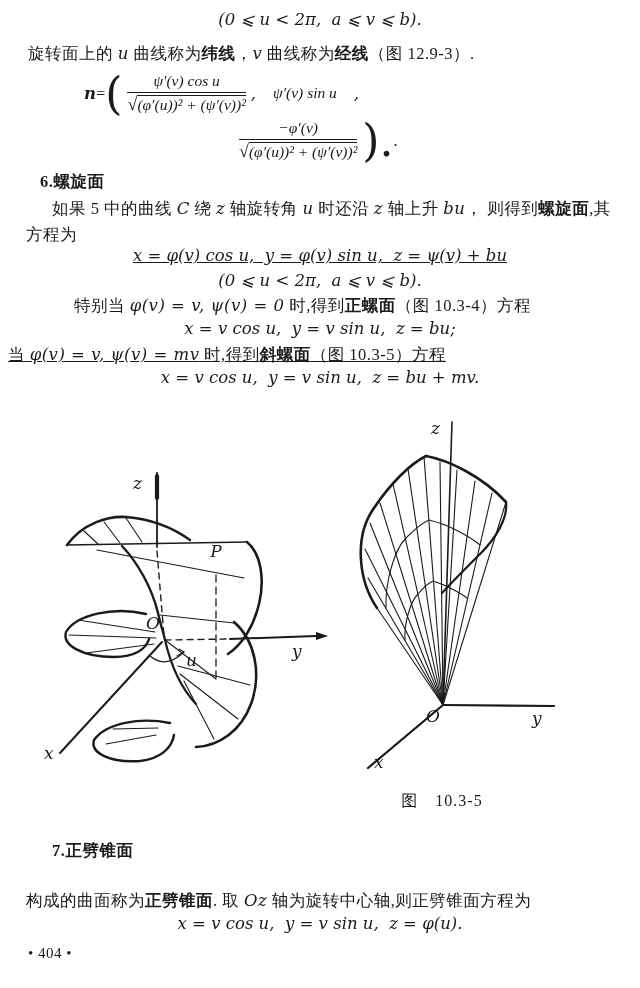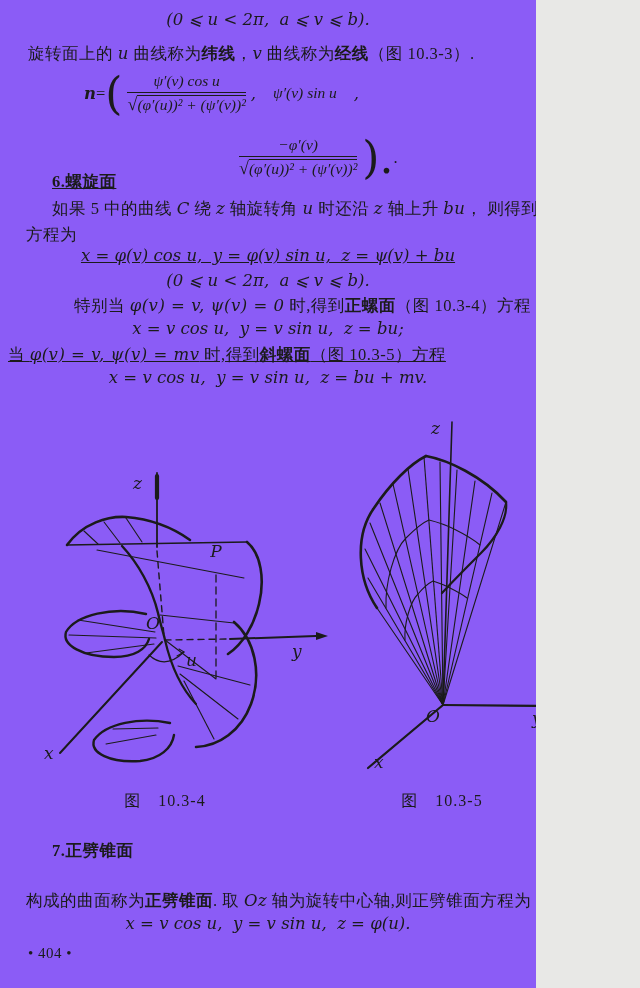--- a/index.html
+++ b/index.html
@@ -1,16 +1,16 @@
 <!DOCTYPE html>
 <html><head>
 <meta charset="utf-8">
 <style>
   html,body{margin:0;padding:0;background:#e8e8e6;}
-  #page{position:relative;width:536px;height:988px;background:#8b5cf6;color:#1b1b1b;
+  #page{position:relative;width:640px;height:988px;background:#ffffff;color:#1b1b1b;
         font-family:"Liberation Serif","DejaVu Serif",serif;overflow:hidden;}
   .abs{position:absolute;}
   .cn{font-size:16.5px;line-height:23px;letter-spacing:0.5px;}
   .bold{font-weight:700;}
   .mi{font-style:italic;font-family:"DejaVu Serif","Liberation Serif",serif;}
   .eqline{font-style:italic;font-size:16.5px;white-space:pre;
           font-family:"DejaVu Serif","Liberation Serif",serif;}
   .center{width:100%;text-align:center;}
   
   .frac{display:inline-block;text-align:center;vertical-align:middle;margin:0 5px;}
@@ -27,49 +27,49 @@
   .caption{font-size:16px;letter-spacing:1px;}
 </style>
 </head>
 <body>
 
 <div id="page">
 
   <div class="abs center eqline" style="top:10px;">(0 ⩽ u &lt; 2π,  a ⩽ v ⩽ b).</div>
 
   <div class="abs cn" style="left:28px;top:42px;">
-    <span>旋转面上的 </span><span class="mi">u</span><span> 曲线称为</span><span class="bold">纬线</span><span>，</span><span class="mi">v</span><span> 曲线称为</span><span class="bold">经线</span><span>（图 10.3-3）.</span>
+    <span>旋转面上的 </span><span class="mi">u</span><span> 曲线称为</span><span class="bold">纬线</span><span>，</span><span class="mi">v</span><span> 曲线称为</span><span class="bold">经线</span><span>（图 12.9-3）.</span>
   </div>
 
   <div class="abs" style="left:84px;top:72px;">
     <div class="nrow">
       <span class="mi" style="font-weight:700;">n</span>
       <span> = </span>
       <span class="bigp">(</span>
       <span class="frac">
         <span class="num">ψ′(v) cos u</span>
         <span class="den"><span class="rad">√</span><span class="rexp">(φ′(u))² + (ψ′(v))²</span></span>
       </span>
       <span class="mi">,</span>
       <span class="frac">
         <span class="num">ψ′(v) sin u</span>
       </span>
       <span class="mi">,</span>
     </div>
-    <div class="nrow" style="margin:21px 0 0 150px;">
+    <div class="nrow" style="margin:4px 0 0 150px;">
       <span class="frac">
         <span class="num">−φ′(v)</span>
         <span class="den"><span class="rad">√</span><span class="rexp">(φ′(u))² + (ψ′(v))²</span></span>
       </span>
       <span class="bigp">).</span>
       <span>.</span>
     </div>
   </div>
 
-  <div class="abs cn bold" style="left:52px;top:170px;text-decoration:underline;">6.螺旋面</div>
+  <div class="abs cn bold" style="left:40px;top:170px;">6.螺旋面</div>
 
   <div class="abs cn" style="left:52px;top:197px;width:566px;">
     <span>如果 5 中的曲线 </span><span class="mi">C</span><span> 绕 </span><span class="mi">z</span><span> 轴旋转角 </span><span class="mi">u</span><span> 时还沿 </span><span class="mi">z</span><span> 轴上升 </span><span class="mi">bu</span><span>， 则得到</span><span class="bold">螺旋面</span><span>,其</span>
   </div>
   <div class="abs cn" style="left:26px;top:223px;">方程为</div>
 
   <div class="abs center eqline" style="top:246px;text-decoration:underline;">x = φ(v) cos u,  y = φ(v) sin u,  z = ψ(v) + bu</div>
   <div class="abs center eqline" style="top:271px;">(0 ⩽ u &lt; 2π,  a ⩽ v ⩽ b).</div>
 
   <div class="abs cn" style="left:26px;top:294px;margin-left:48px;">
@@ -166,21 +166,20 @@
 
       <path d="M50,190 C49,165 58,132 70,120 C78,112 88,104 93,102 C101,104 110,107 118,111 C128,116 137,121 144,127" stroke-width="1.1"></path>
       <path d="M69,222 C68,206 74,184 82,176 C87,170 93,165 97,163 C103,165 109,167 114,170 C120,173 126,176 131,180" stroke-width="1.1"></path>
     </g>
     <text x="104" y="16" text-anchor="end">z</text>
     <text x="97" y="304" text-anchor="middle">O</text>
     <text x="38" y="350">x</text>
     <text x="196" y="306">y</text>
   </svg>
 
-  <div class="abs caption" style="left:85px;top:791px;width:160px;text-align:center;">图　10.3-4</div>
   <div class="abs caption" style="left:362px;top:791px;width:160px;text-align:center;">图　10.3-5</div>
 
   <div class="abs cn bold" style="left:52px;top:839px;">7.正劈锥面</div>
   <div class="abs cn" style="left:26px;top:889px;width:592px;">
     <span>构成的曲面称为</span><span class="bold">正劈锥面</span><span>. 取 </span><span class="mi">Oz</span><span> 轴为旋转中心轴,则正劈锥面方程为</span>
   </div>
   <div class="abs center eqline" style="top:914px;">x = v cos u,  y = v sin u,  z = φ(u).</div>
 
   <div class="abs cn" style="left:28px;top:942px;font-size:15px;">• 404 •</div>
 

